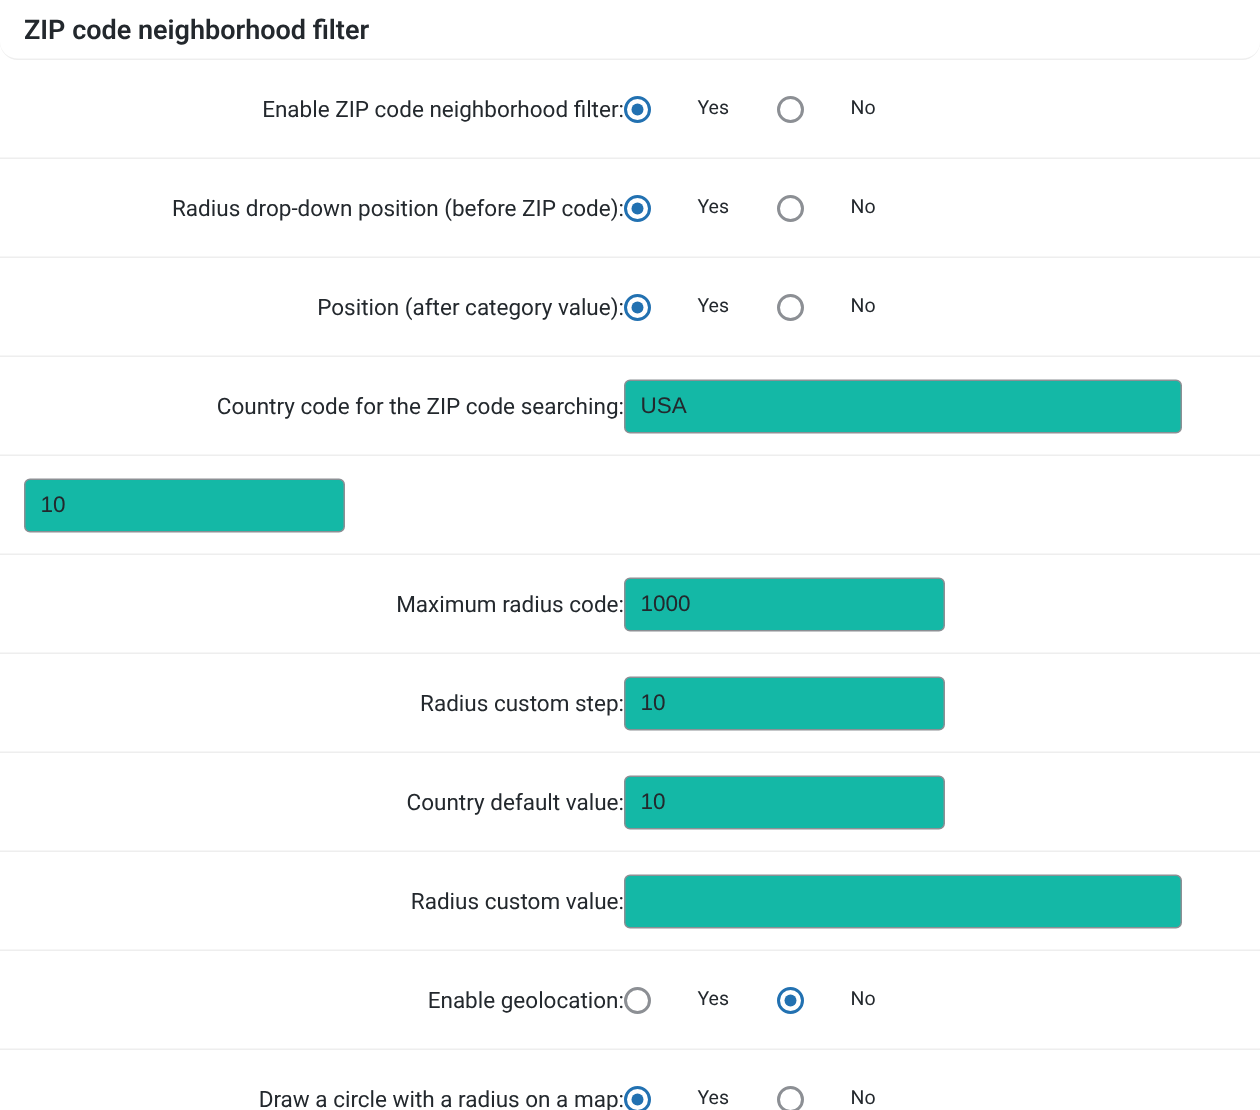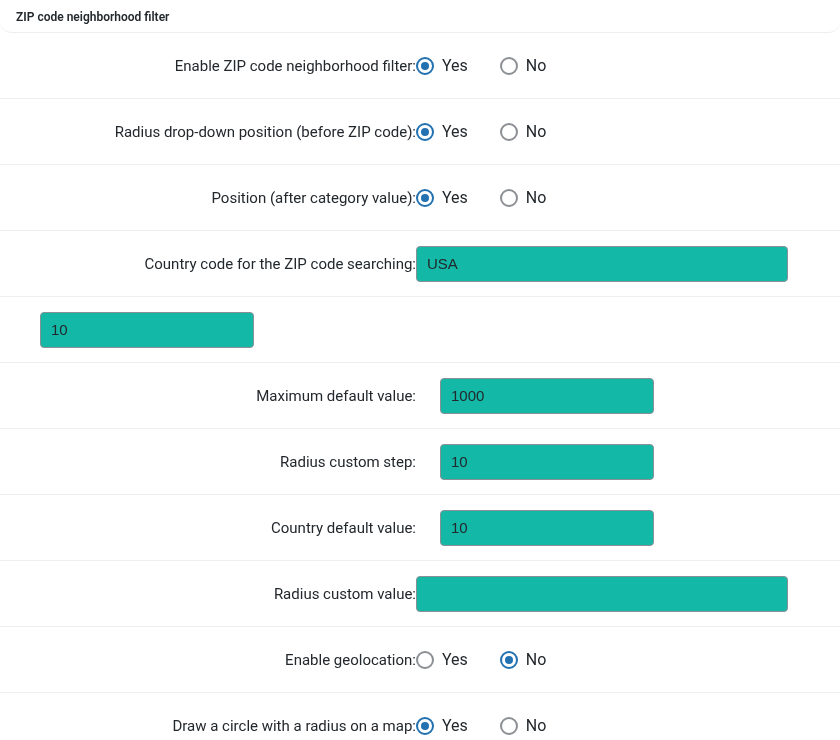--- a/index.html
+++ b/index.html
@@ -6,21 +6,21 @@
   body {
     margin: 0;
     padding: 0;
     font-family: "Segoe UI", -apple-system, BlinkMacSystemFont, Roboto, "Helvetica Neue", Arial, sans-serif;
     font-size: 15px;
     color: #23282d;
     background: #fff;
     width: 840px;
   }
   .section-title {
-    font-size: 12px;
+    font-size: 18px;
     font-weight: 600;
     padding: 10px 16px 8px 16px;
     border-bottom: 1px solid #eee;
     border-radius: 12px;
   }
   .row {
     display: flex;
     align-items: center;
     min-height: 66px;
     border-bottom: 1px solid #eee;
@@ -61,35 +61,36 @@
   .radio-circle.selected {
     border-color: #2271b1;
   }
   .radio-dot {
     width: 8px;
     height: 8px;
     background: #2271b1;
     border-radius: 50%;
   }
   .radio-label {
-    font-size: 16px;
-    color: #23282d;
+    font-size: 13px;
+    color: #23282d;
+    margin-left: 23px;
   }
   .text-input {
     height: 36px;
     border: 1px solid #8c8f94;
     border-radius: 4px;
     padding: 0 10px;
     font-size: 15px;
     color: #23282d;
     background: #14b8a6;
     outline: none;
   }
   .w-wide { width: 372px; }
-  .w-narrow { width: 214px; margin-left: 24px; }
+  .w-narrow { width: 214px; }
 </style>
 </head>
 <body>
 
 <div class="section-title">ZIP code neighborhood filter</div>
 
 <div class="row">
   <div class="row-label">Enable ZIP code neighborhood filter:</div>
   <div class="row-control">
     <div class="radio-group">
@@ -150,21 +151,21 @@
   </div>
 </div>
 
 <div class="row">
   <div class="row-control">
     <input type="text" class="text-input w-narrow" value="10" style="">
   </div>
 </div>
 
 <div class="row">
-  <div class="row-label">Maximum default value:</div>
+  <div class="row-label">Maximum radius code:</div>
   <div class="row-control">
     <input type="text" class="text-input w-narrow" value="1000" style="">
   </div>
 </div>
 
 <div class="row">
   <div class="row-label">Radius custom step:</div>
   <div class="row-control">
     <input type="text" class="text-input w-narrow" value="10" style="">
   </div>

